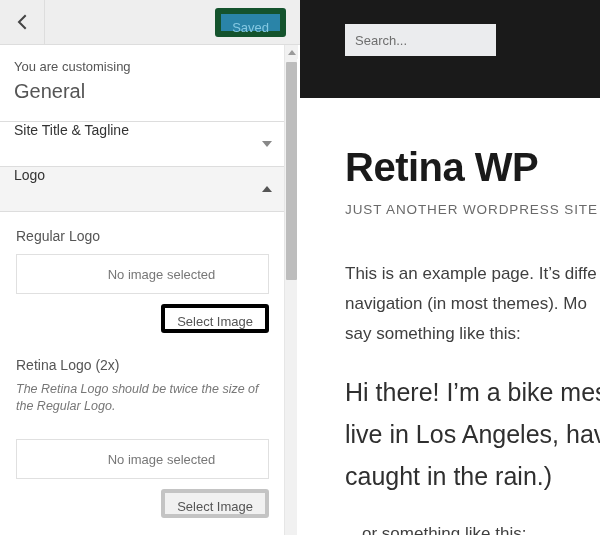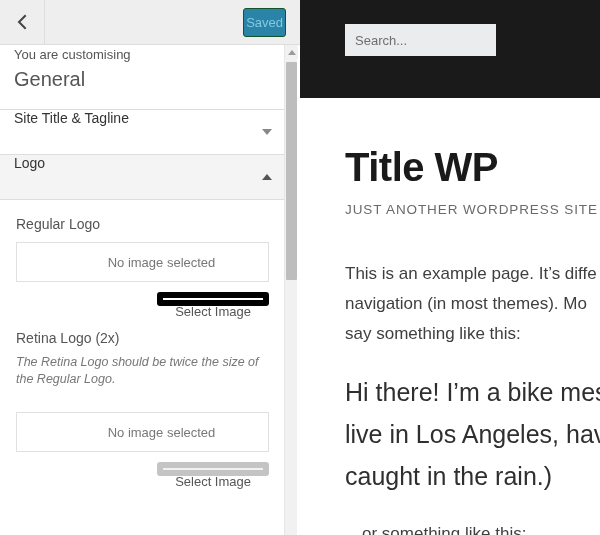--- a/index.html
+++ b/index.html
@@ -29,41 +29,41 @@
     width: 45px; height: 44px;
     border-right: 1px solid #ddd;
     background: #eee;
     display: flex; align-items: center; justify-content: center;
     cursor: pointer;
   }
   .back-btn svg { display: block; }
   .saved-btn {
     position: absolute; right: 14px; top: 8px;
     height: 29px;
-    padding: 0 2px;
+    padding: 0 11px;
     background: #2a84a8;
-    border: 1px solid #14532d;
+    border: 6px solid #14532d;
     border-radius: 3px;
     color: #85c8e2;
     font-size: 13px;
     line-height: 27px;
     text-align: center;
     cursor: default;
   }
 
   .cz-body {
     position: absolute; left: 0; top: 45px;
     width: 300px; height: 490px;
     background: #fff;
     overflow: hidden;
   }
   .cz-panel { width: 285px; background: #fff; }
 
   .cz-title-box {
-    padding: 2px 14px 16px 14px;
+    padding: 14px 14px 16px 14px;
     background: #fff;
     border-bottom: 1px solid #ddd;
   }
   .cz-eyebrow {
     font-size: 13px;
     color: #555;
     line-height: 16px;
   }
   .cz-heading {
     font-size: 20px;
@@ -114,26 +114,26 @@
     height: 40px;
     border: 1px solid #e0e0e0;
     background: #fff;
     display: flex; align-items: center; justify-content: center;
     font-size: 13px;
     color: #777;
     padding-left: 38px;
   }
   .btn-row { display: flex; justify-content: flex-end; margin-top: 10px; }
   .btn-secondary {
-    height: 14px;
+    height: 29px;
     padding: 0 12px;
     font-size: 13px;
     color: #555;
     background: #fff;
-    border: 6px solid #000000;
+    border: 4px solid #000000;
     border-radius: 3px;
     line-height: 27px;
     cursor: pointer;
   }
   .btn-secondary.is-hover { background: #f1f1f1; border-color: #c4c4c4; }
 
   
   .cz-scrollbar {
     position: absolute; right: 3px; top: 45px;
     width: 13px; height: 490px;
@@ -304,21 +304,21 @@
     </div>
   </div>
 
   <div class="preview">
 
     <div class="site-topbar">
       <input class="search-field" type="text" placeholder="Search..." style="">
     </div>
 
     <div class="site-content">
-      <div class="site-title">Title WP</div>
+      <div class="site-title">Retina WP</div>
       <div class="site-tagline">Just another WordPress site</div>
       <div class="site-para">This is an example page. It’s diffe
 navigation (in most themes). Mo
 say something like this:</div>
       <div class="site-quote">Hi there! I’m a bike mes
 live in Los Angeles, hav
 caught in the rain.)</div>
       <div class="site-para2">…or something like this:</div>
     </div>
   </div>

